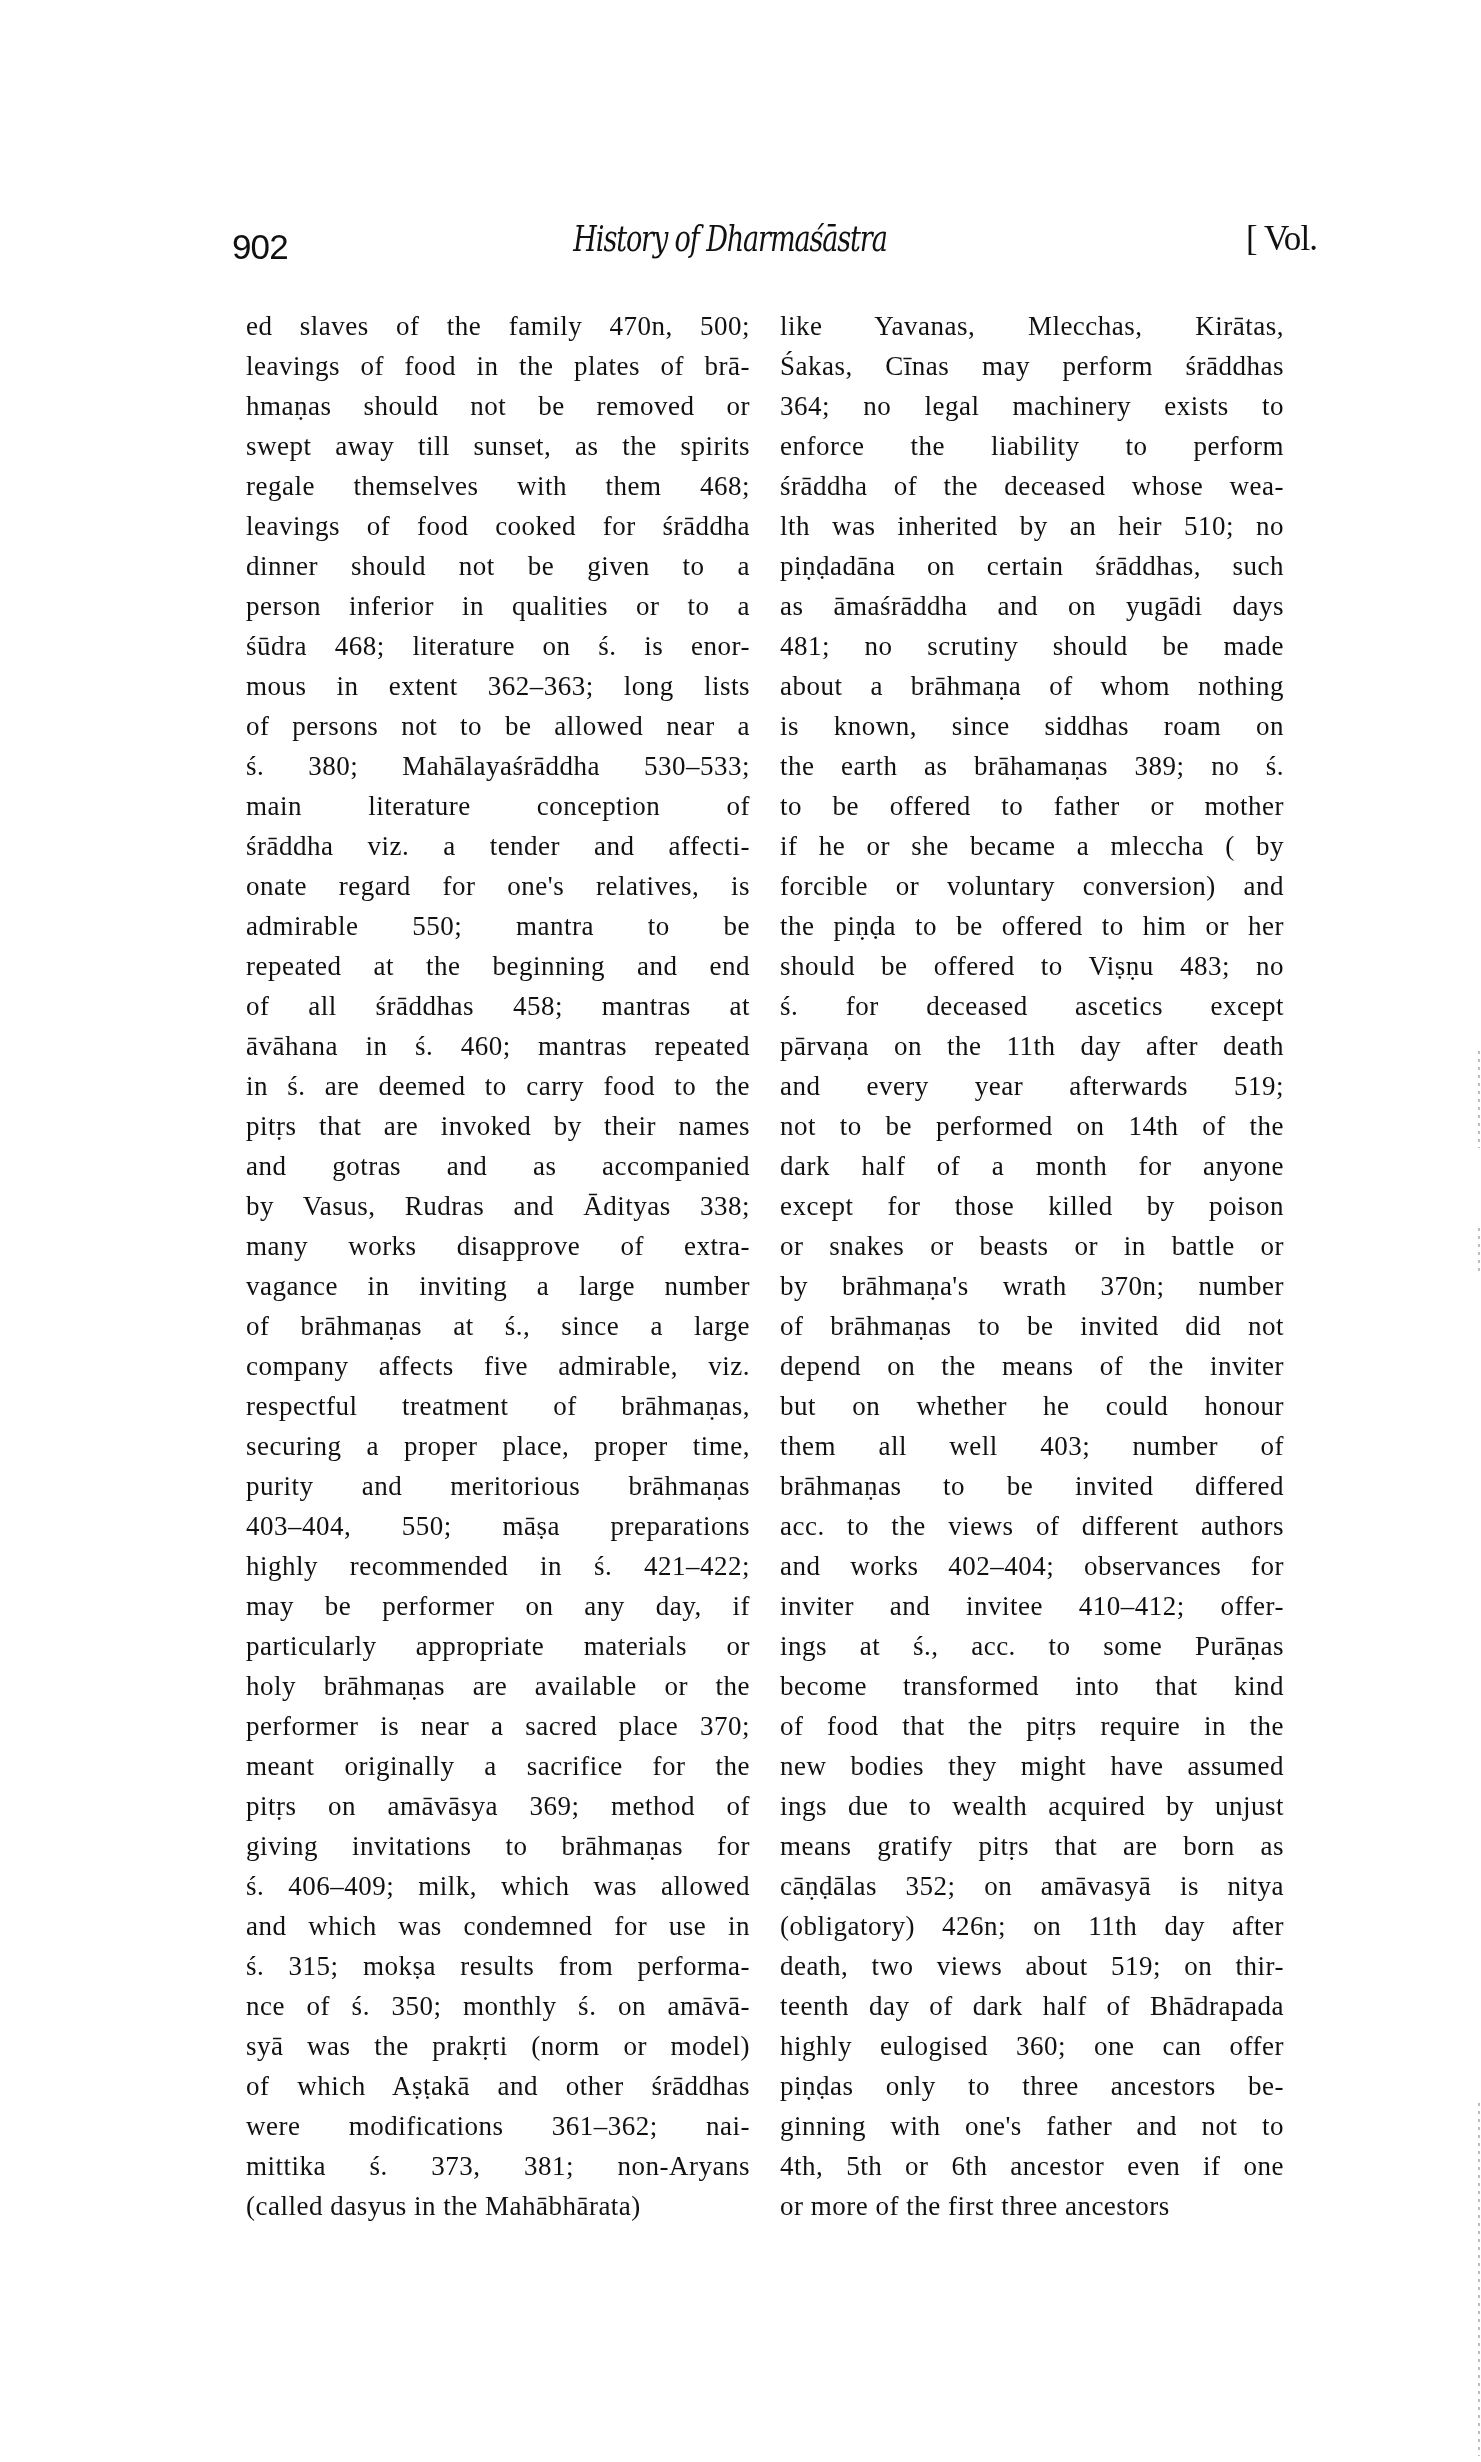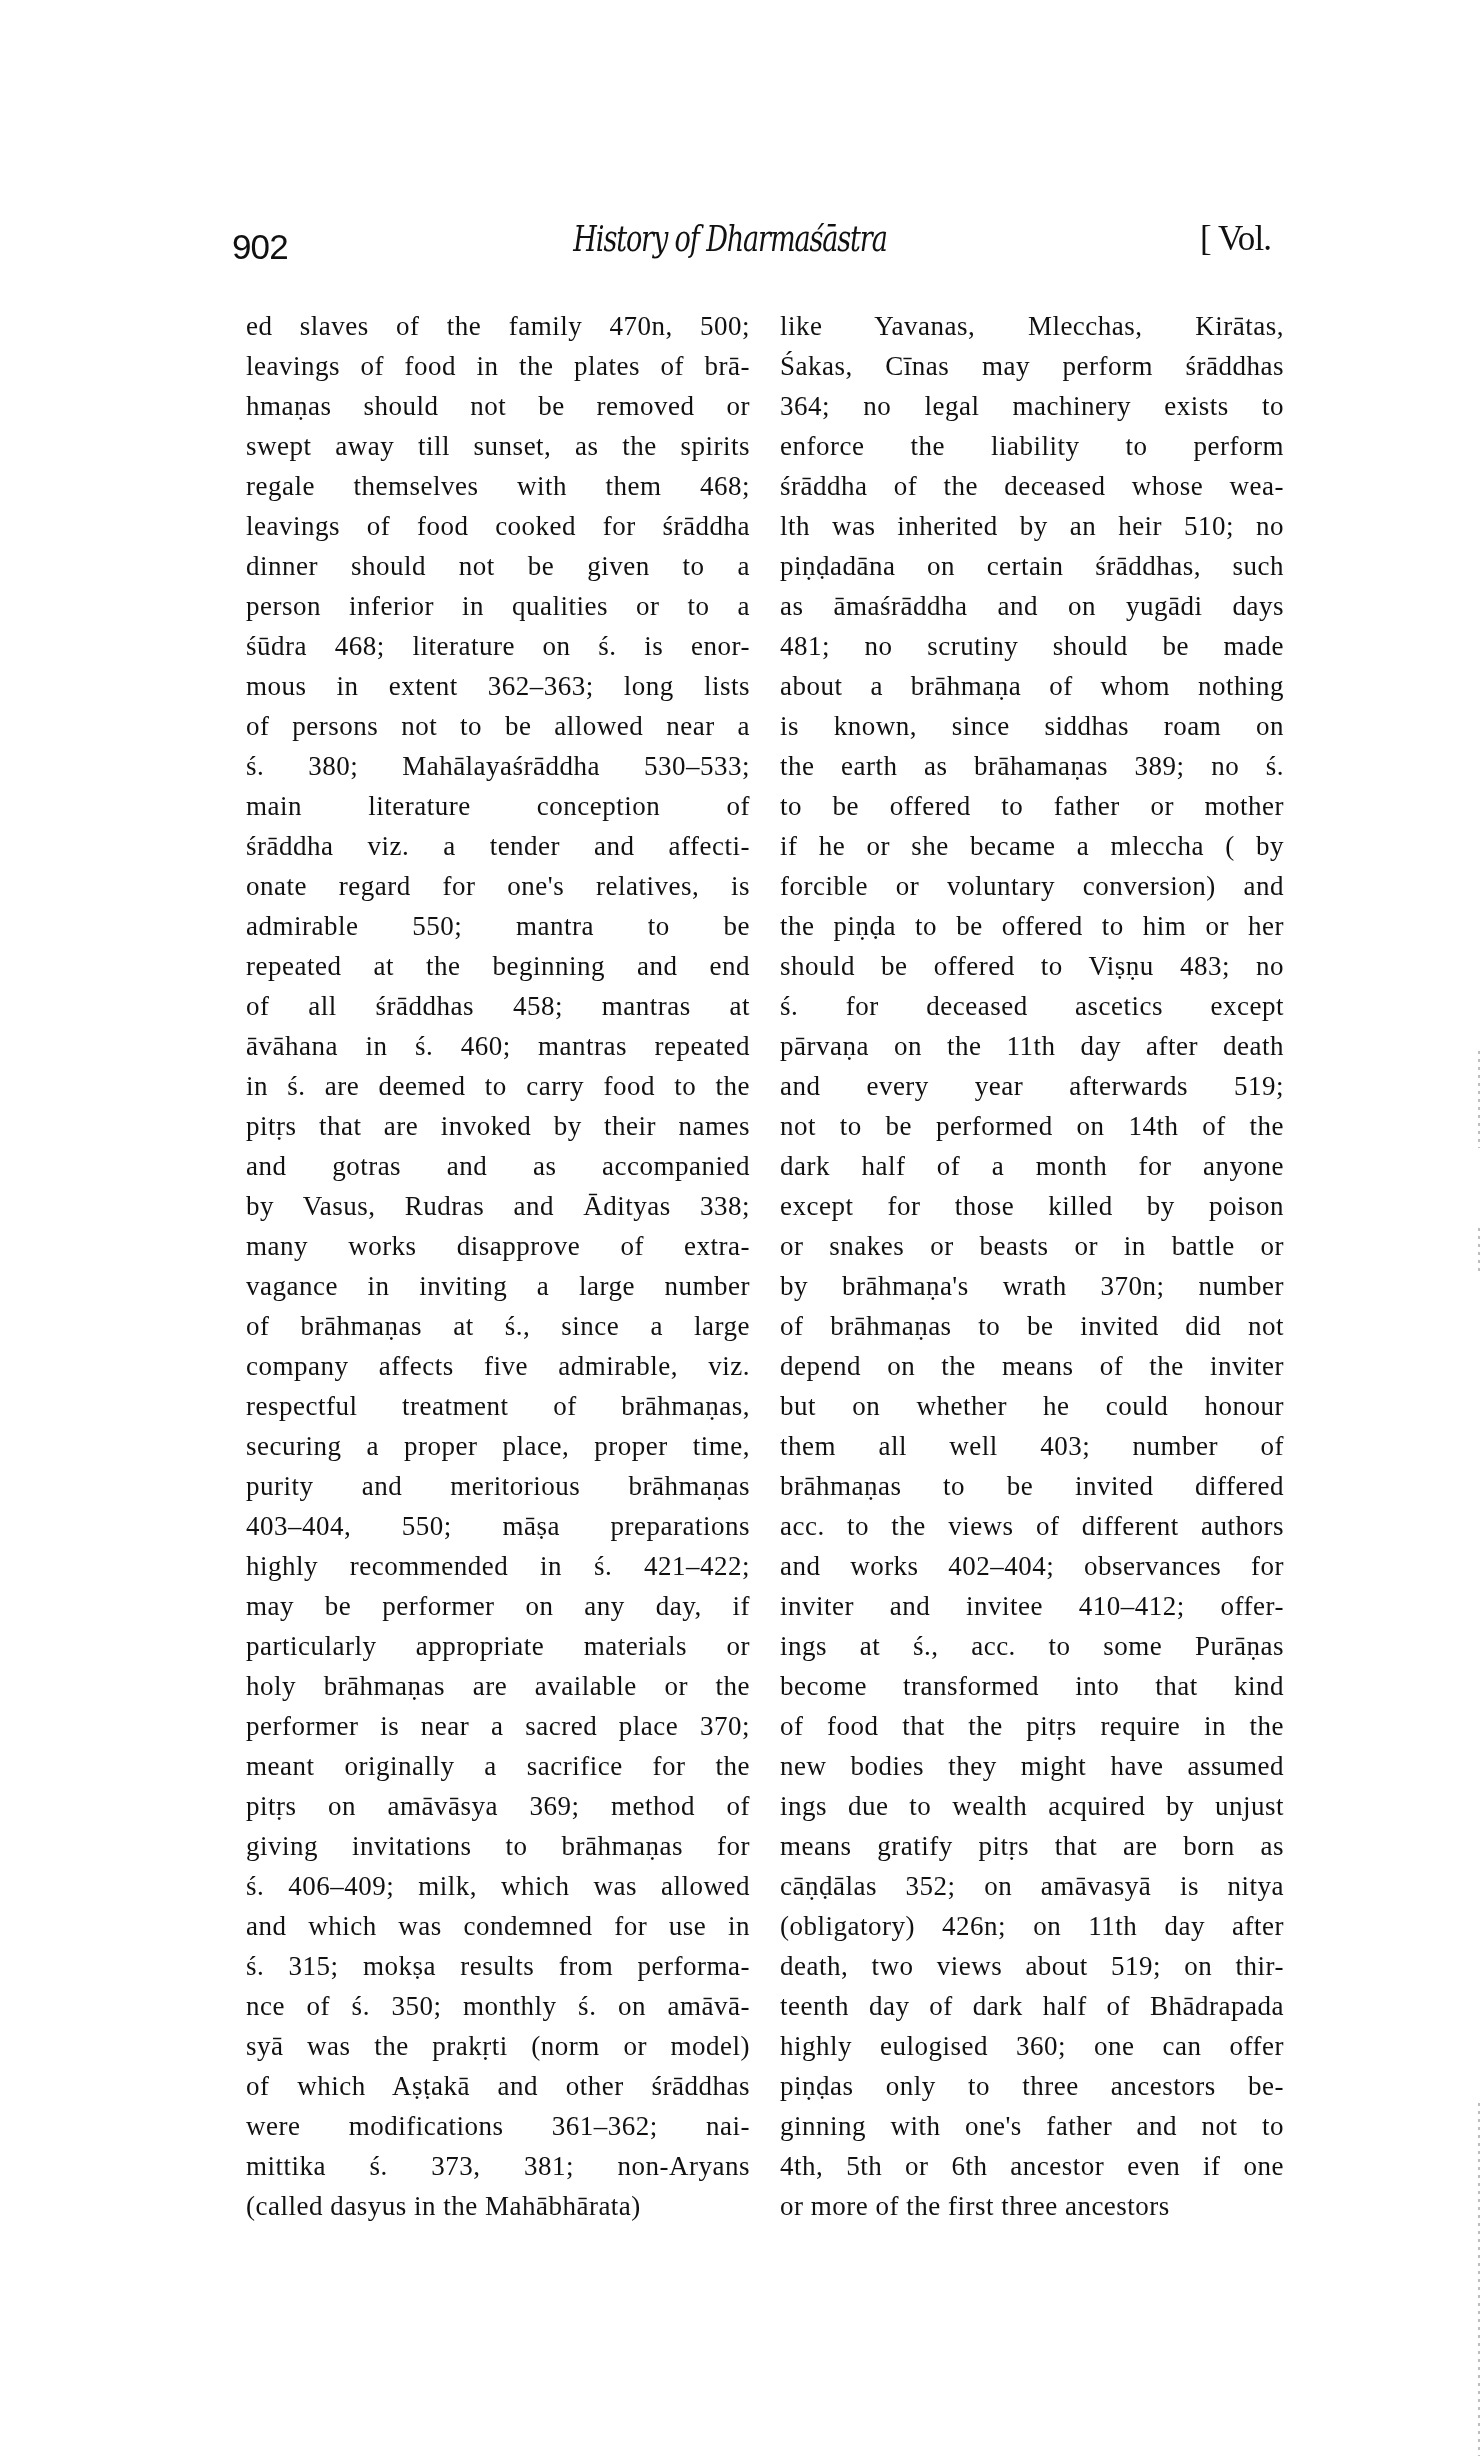--- a/index.html
+++ b/index.html
@@ -49,21 +49,21 @@
       line-height: 44px;
       font-style: italic;
       font-family: "DejaVu Serif", serif;
       font-stretch: condensed;
       letter-spacing: -1.3px;
       transform: scaleX(0.86);
       transform-origin: left center;
     }
     .volume-label {
       position: absolute;
-      left: 1200px;
+      left: 1246px;
       top: 0;
       font-size: 35px;
       line-height: 44px;
       letter-spacing: -0.9px;
     }
     .column {
       position: absolute;
       top: 306px;
       width: 504px;
     }

